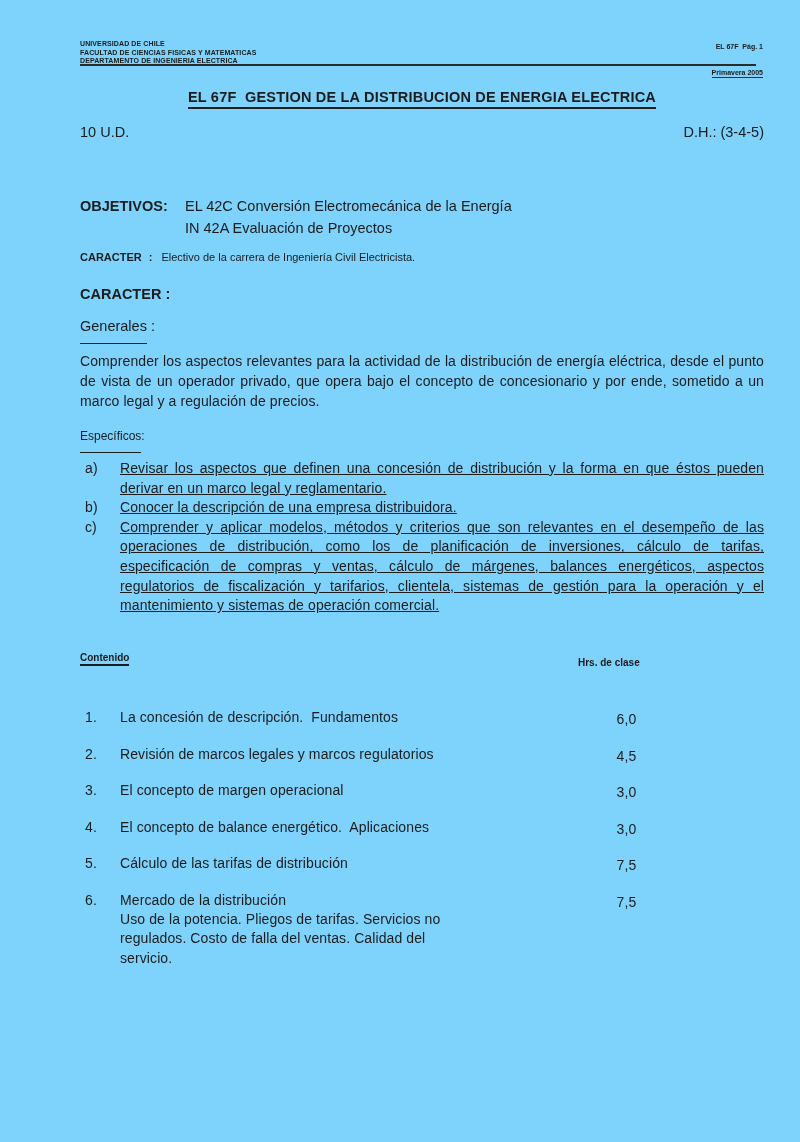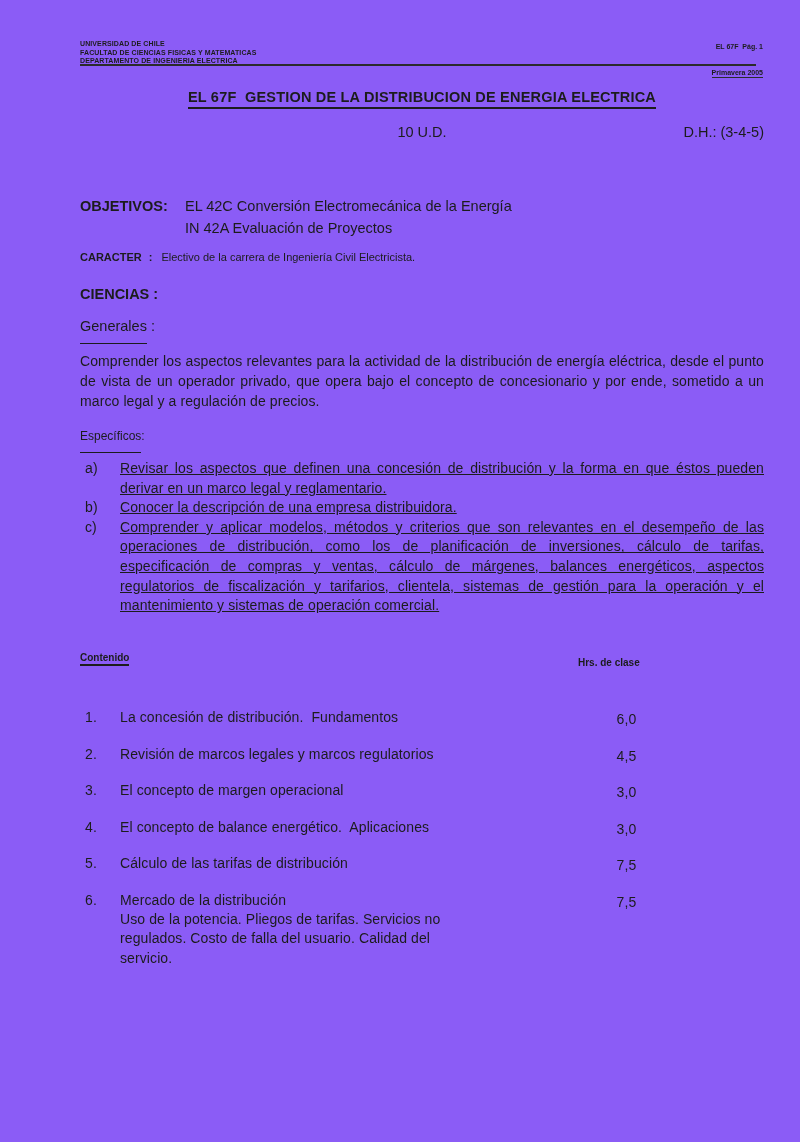--- a/index.html
+++ b/index.html
@@ -1,33 +1,33 @@
 <!DOCTYPE html>
 <html><head>
 <meta charset="utf-8">
 <style>
   html,body{margin:0;padding:0;background:#ffffff;}
   .page{
-    position:relative;width:800px;height:1142px;background:#8b5cf6;
+    position:relative;width:800px;height:1142px;background:#7dd3fc;
     font-family:"Liberation Sans",sans-serif;color:#1c1c1c;overflow:hidden;
   }
   .pre{white-space:pre-wrap;}
   
   .hdr-left{position:absolute;top:40px;left:80px;font-size:7px;font-weight:bold;line-height:8.5px;letter-spacing:.1px;}
   .hdr-right-top{position:absolute;top:43px;right:37px;font-size:7px;font-weight:bold;text-align:right;white-space:pre;}
   .hdr-rule{position:absolute;top:64px;left:80px;width:676px;height:2px;background:#2b2b2b;}
   .hdr-right-term{position:absolute;top:69px;right:37px;font-size:7px;font-weight:bold;}
   .hdr-right-term span{border-bottom:1px solid #2b2b2b;padding-bottom:1px;}
   
   .title-wrap{position:absolute;top:88px;left:80px;width:684px;text-align:center;}
   .title{display:inline-block;font-size:14.5px;font-weight:bold;white-space:pre;
          border-bottom:2px solid #1c1c1c;padding-bottom:2px;letter-spacing:.2px;}
   
   .meta-row{position:absolute;top:124px;left:80px;width:684px;height:20px;font-size:14.5px;}
-  .credits{position:absolute;left:0;width:100%;text-align:center;}
+  .credits{position:absolute;left:0;width:100%;}
   .dh{position:absolute;right:0;top:0;}
   
   .req{position:absolute;top:196px;left:80px;width:684px;display:flex;font-size:14.5px;line-height:21.5px;}
   .req-label{font-weight:bold;width:105px;flex:none;}
   
   .car{position:absolute;top:251px;left:80px;font-size:11px;}
   .car-label{font-weight:bold;}
   .car-colon{font-weight:bold;margin:0 9px 0 7px;}
   
   .obj{position:absolute;top:286px;left:80px;font-size:14.5px;font-weight:bold;}
@@ -83,21 +83,21 @@
     <div>
       <div>EL 42C Conversión Electromecánica de la Energía</div>
       <div>IN 42A Evaluación de Proyectos</div>
     </div>
   </div>
 
   <div class="car">
     <span class="car-label">CARACTER</span><span class="car-colon">:</span><span>Electivo de la carrera de Ingeniería Civil Electricista.</span>
   </div>
 
-  <div class="obj">CIENCIAS :</div>
+  <div class="obj">CARACTER :</div>
 
   <div class="gen-label">
     <span class="u">Generales</span><span class="colon">:</span>
   </div>
   <div class="gen-par">Comprender los aspectos relevantes para la actividad de la distribución de energía eléctrica, desde el punto de vista de un operador privado, que opera bajo el concepto de concesionario y por ende, sometido a un marco legal y a regulación de precios.</div>
 
   <div class="esp-label">
     <span class="u">Específicos</span><span>:</span>
   </div>
   <div class="esp-list">
@@ -116,21 +116,21 @@
   </div>
 
   <div class="cont-hdr">
     <span class="cont-label">Contenido</span>
     <span class="hours-hdr">Hrs. de clase</span>
   </div>
 
   <div class="items">
     <div class="item-row">
       <span class="inum">1.</span>
-      <div class="itxt pre">La concesión de distribución.  Fundamentos</div>
+      <div class="itxt pre">La concesión de descripción.  Fundamentos</div>
       <span class="ihrs">6,0</span>
     </div>
     <div class="item-row">
       <span class="inum">2.</span>
       <div class="itxt">Revisión de marcos legales y marcos regulatorios</div>
       <span class="ihrs">4,5</span>
     </div>
     <div class="item-row">
       <span class="inum">3.</span>
       <div class="itxt">El concepto de margen operacional</div>
@@ -142,18 +142,18 @@
       <span class="ihrs">3,0</span>
     </div>
     <div class="item-row">
       <span class="inum">5.</span>
       <div class="itxt">Cálculo de las tarifas de distribución</div>
       <span class="ihrs">7,5</span>
     </div>
     <div class="item-row">
       <span class="inum">6.</span>
       <div class="itxt">Mercado de la distribución</div>
-      <div class="idetail">Uso de la potencia. Pliegos de tarifas. Servicios no regulados. Costo de falla del usuario. Calidad del servicio.</div>
+      <div class="idetail">Uso de la potencia. Pliegos de tarifas. Servicios no regulados. Costo de falla del ventas. Calidad del servicio.</div>
       <span class="ihrs">7,5</span>
     </div>
   </div>
 
 </div>
 
 </body></html>

